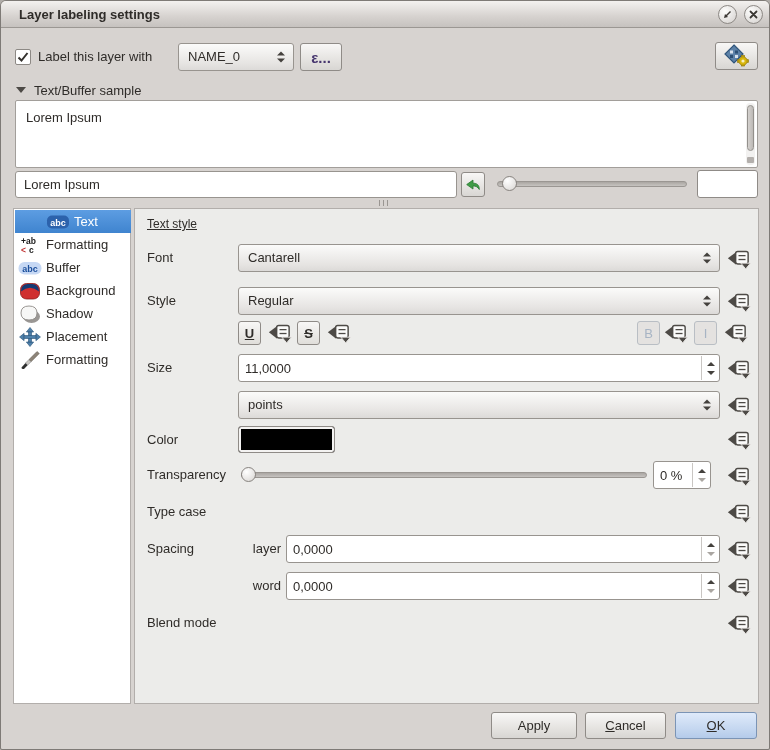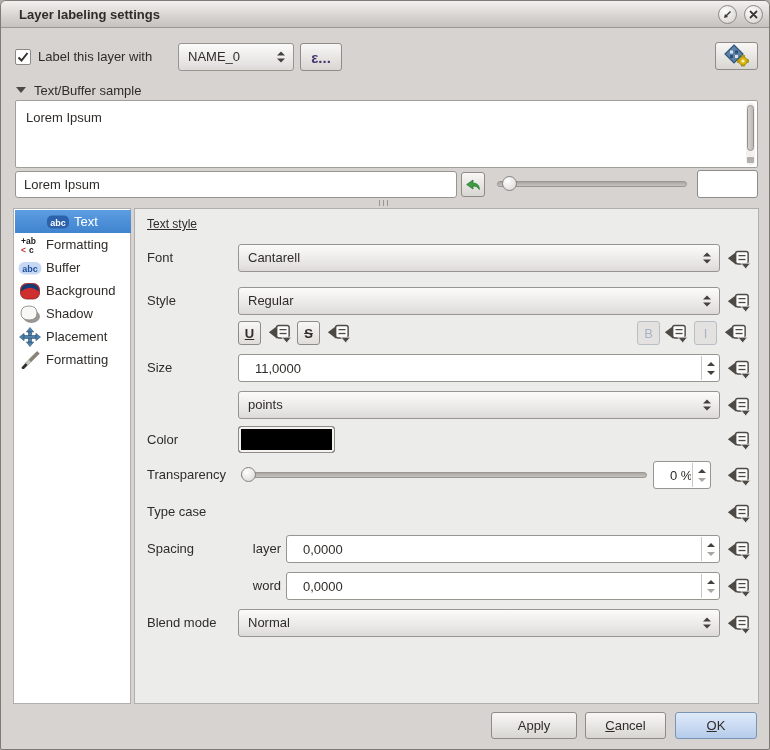--- a/index.html
+++ b/index.html
@@ -9,21 +9,21 @@
   .title{position:absolute;left:18px;top:0;line-height:27px;font-size:13px;font-weight:bold;color:#2f2c29;}
   .winbtn{position:absolute;top:4px;width:19px;height:19px;border-radius:50%;border:1px solid #8d8985;background:radial-gradient(circle at 35% 30%,#fdfdfc,#d4d0cd);display:flex;align-items:center;justify-content:center;}
   .label{font-size:13px;color:#2f2c29;}
   .combo{position:absolute;height:28px;background:linear-gradient(#fbfbfa,#e6e4e2 75%,#dcdad8);border:1px solid #98948f;border-radius:3px;}
   .combo .ctext{position:absolute;left:9px;top:0;line-height:26px;font-size:13px;color:#2f2c29;white-space:nowrap;}
   .arrows{position:absolute;right:8px;top:50%;transform:translateY(-50%);display:flex;flex-direction:column;gap:3px;align-items:center;}
   .au{width:0;height:0;border-left:4px solid transparent;border-right:4px solid transparent;border-bottom:4px solid #44413d;}
   .ad{width:0;height:0;border-left:4px solid transparent;border-right:4px solid transparent;border-top:4px solid #44413d;}
   .btn{position:absolute;background:linear-gradient(#f8f7f6,#e2e0dd 70%,#d8d6d3);border:1px solid #8f8b87;border-radius:3px;font-size:13px;color:#2f2c29;display:flex;align-items:center;justify-content:center;}
   .spinfield{position:absolute;height:28px;background:#ffffff;border:1px solid #98948f;border-radius:3px;}
-  .spinfield input{position:absolute;left:0;top:0;width:calc(100% - 19px);height:100%;border:none;background:transparent;font-family:inherit;font-size:13px;color:#2f2c29;padding:0 0 0 16px;outline:none;}
+  .spinfield input{position:absolute;left:0;top:0;width:calc(100% - 19px);height:100%;border:none;background:transparent;font-family:inherit;font-size:13px;color:#2f2c29;padding:0 0 0 6px;outline:none;}
   .spinner{position:absolute;right:0;top:1px;bottom:1px;width:18px;border-left:1px solid #c9c6c3;display:flex;flex-direction:column;align-items:center;justify-content:center;gap:5px;}
   .checkbox{position:absolute;width:16px;height:16px;background:#fff;border:1px solid #8d8985;border-radius:2px;}
   .collapse-tri{position:absolute;width:0;height:0;border-left:5px solid transparent;border-right:5px solid transparent;border-top:6px solid #4d4a46;}
   .samplebox{position:absolute;left:14px;top:99px;width:743px;height:68px;background:#ffffff;border:1px solid #a29e9a;border-radius:2px;}
   .sb-track{position:absolute;right:2px;top:2px;width:9px;height:62px;background:#f2f1f0;border-radius:4px;}
   .sb-thumb{position:absolute;right:3px;top:4px;width:7px;height:46px;background:linear-gradient(90deg,#d4d1ce,#bdb9b6);border:1px solid #93908c;border-radius:4px;}
   .sb-dot{position:absolute;right:3px;bottom:4px;width:7px;height:6px;background:#b3afac;border-radius:1px;}
   .tinput{position:absolute;height:27px;background:#fff;border:1px solid #98948f;border-radius:3px;font-family:inherit;font-size:13px;color:#2f2c29;padding:0 8px;outline:none;}
   .slider-track{position:absolute;height:6px;background:linear-gradient(#aaa6a2,#c6c3c0);border:1px solid #9a9692;border-radius:3px;}
   .slider-handle{position:absolute;width:15px;height:15px;border-radius:50%;background:radial-gradient(circle at 35% 30%,#ffffff,#d8d5d2);border:1px solid #87837f;}
@@ -335,27 +335,20 @@
     <span class="spinner">
         <i class="au"></i>
         <i class="ad" style="border-top-color:#aaa6a1;"></i>
       </span>
   </div>
   <svg class="ovr" style="left:724px;top:573px;">
       <use href="#ovr-icon"></use>
     </svg>
 
   <div class="label" style="position:absolute;left:146px;top:608px;line-height:28px;">Blend mode</div>
-  <div class="combo" style="left:237px;top:608px;width:482px;">
-    <span class="ctext">Normal</span>
-    <span class="arrows">
-        <i class="au"></i>
-        <i class="ad"></i>
-      </span>
-  </div>
   <svg class="ovr" style="left:724px;top:610px;">
       <use href="#ovr-icon"></use>
     </svg>
 
   <div class="footer-btn" style="left:490px;top:711px;width:86px;">
     <span>Apply</span>
   </div>
   <div class="footer-btn" style="left:584px;top:711px;width:81px;">
     <span class="mn">Cancel</span>
   </div>

